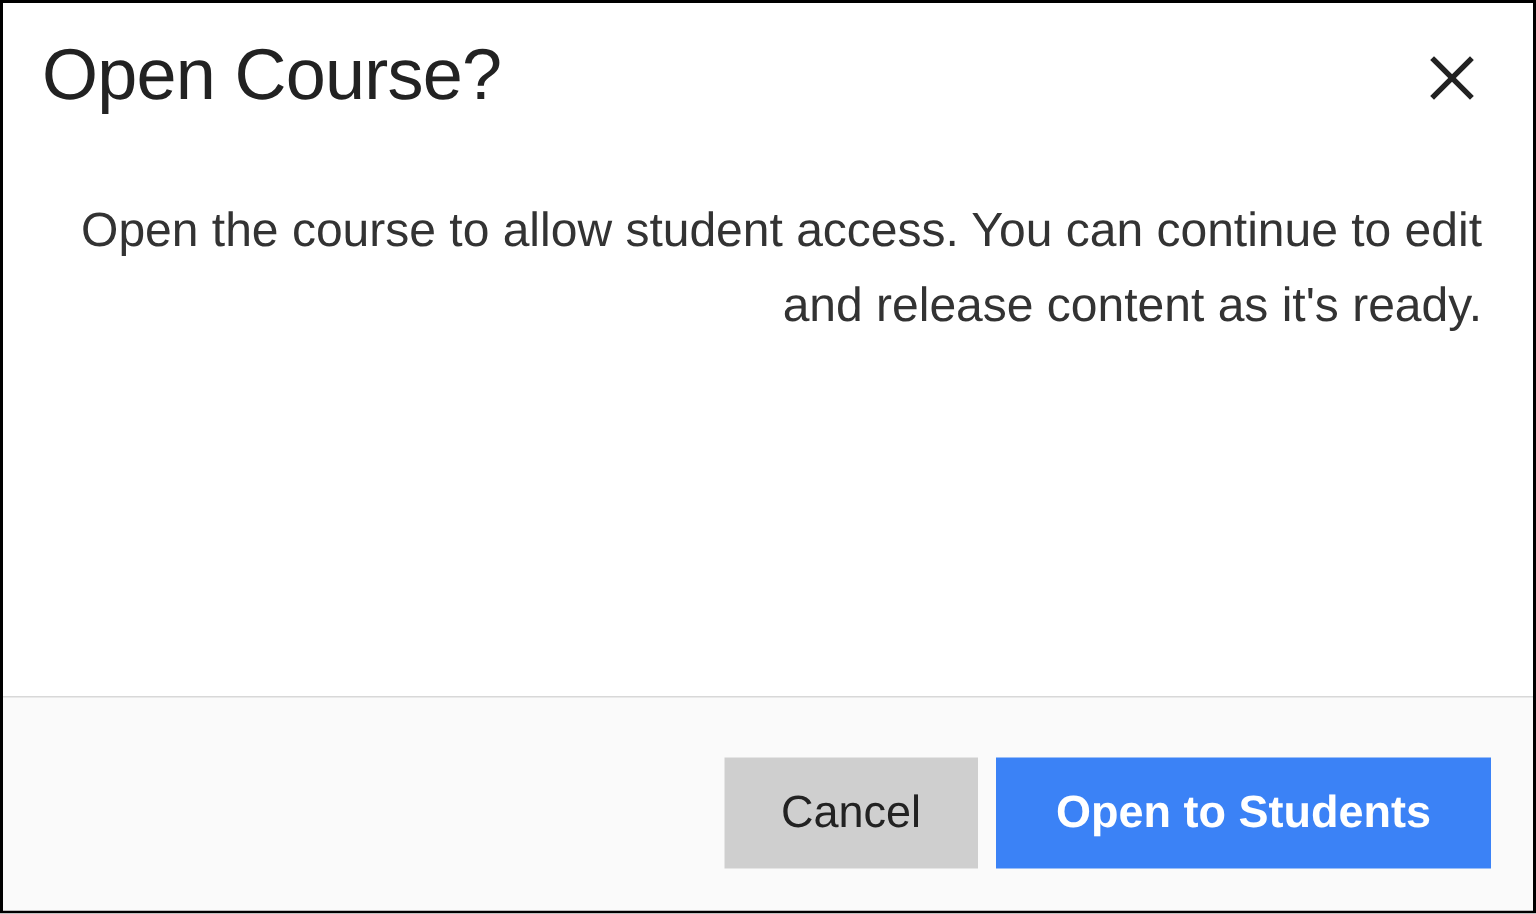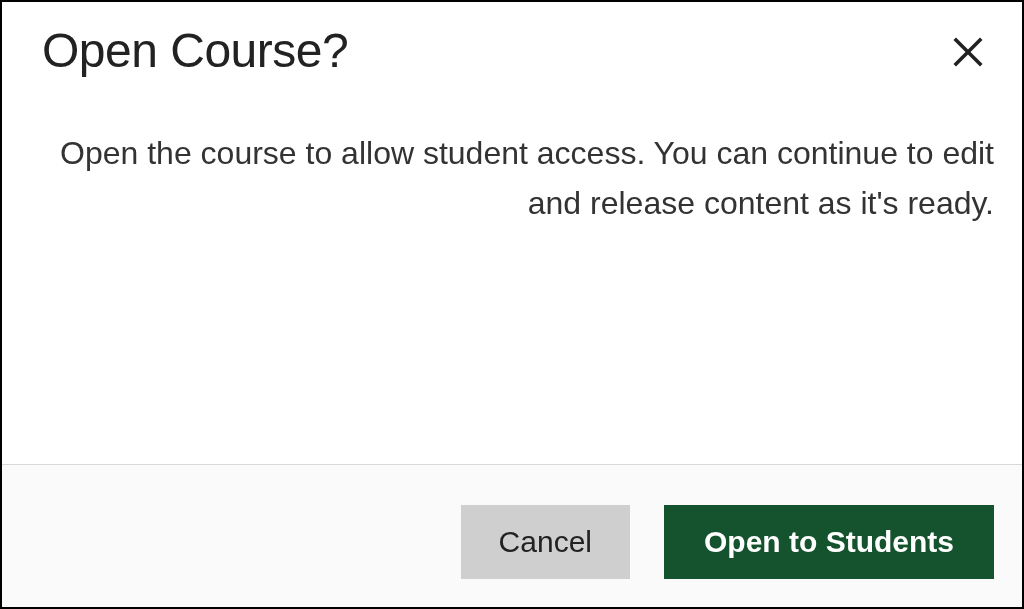--- a/index.html
+++ b/index.html
@@ -16,21 +16,21 @@
     .dialog {
       width: 1024px;
       height: 609px;
       border: 2px solid #000000;
       display: flex;
       flex-direction: column;
       background: #ffffff;
     }
     .dialog-body {
       flex: 1;
-      padding: 20px 28px 0 40px;
+      padding: 20px 28px 0 26px;
     }
     .dialog-header {
       display: flex;
       justify-content: space-between;
       align-items: flex-start;
     }
     .dialog-title {
       font-size: 48px;
       font-weight: 400;
       color: #222222;
@@ -60,36 +60,36 @@
       line-height: 1.55;
       max-width: 960px;
       text-align: right;
     }
     .dialog-footer {
       border-top: 1px solid #d8d8d8;
       background: #fafafa;
       padding: 40px 28px 28px 28px;
       display: flex;
       justify-content: flex-end;
-      gap: 34px;
+      gap: 12px;
     }
     .btn {
       font-size: 30px;
       padding: 22px 38px;
       border: none;
       cursor: pointer;
       font-family: inherit;
       line-height: 1;
     }
     .btn-secondary {
       background: #cfcfcf;
       color: #222222;
     }
     .btn-primary {
-      background: #14532d;
+      background: #3b82f6;
       color: #ffffff;
       font-weight: 600;
       padding: 22px 40px;
     }
   </style>
 </head>
 <body>
 
 <div class="dialog">
   <div class="dialog-body">

